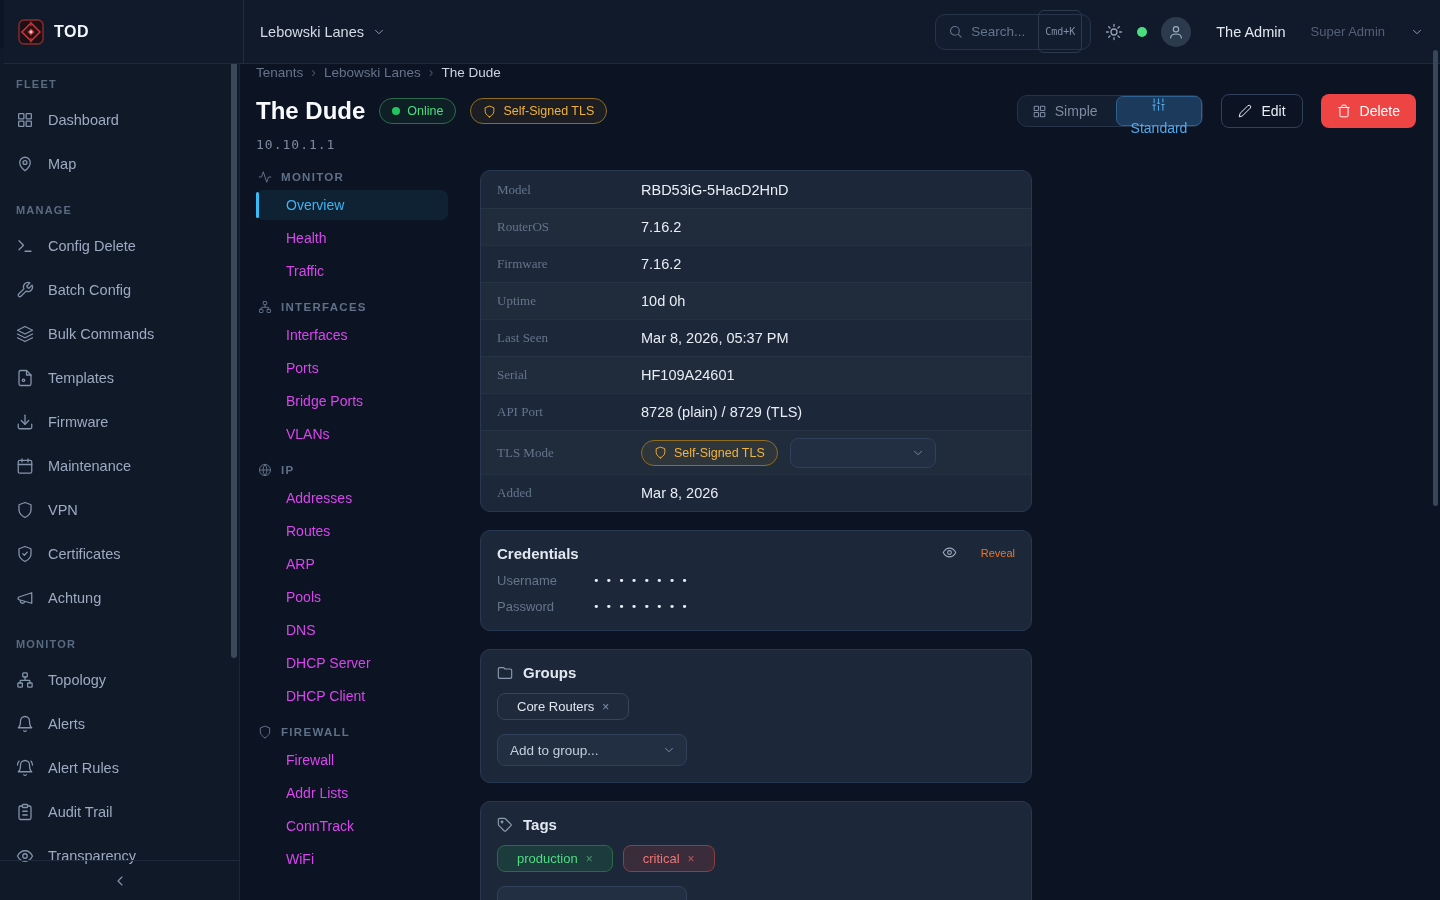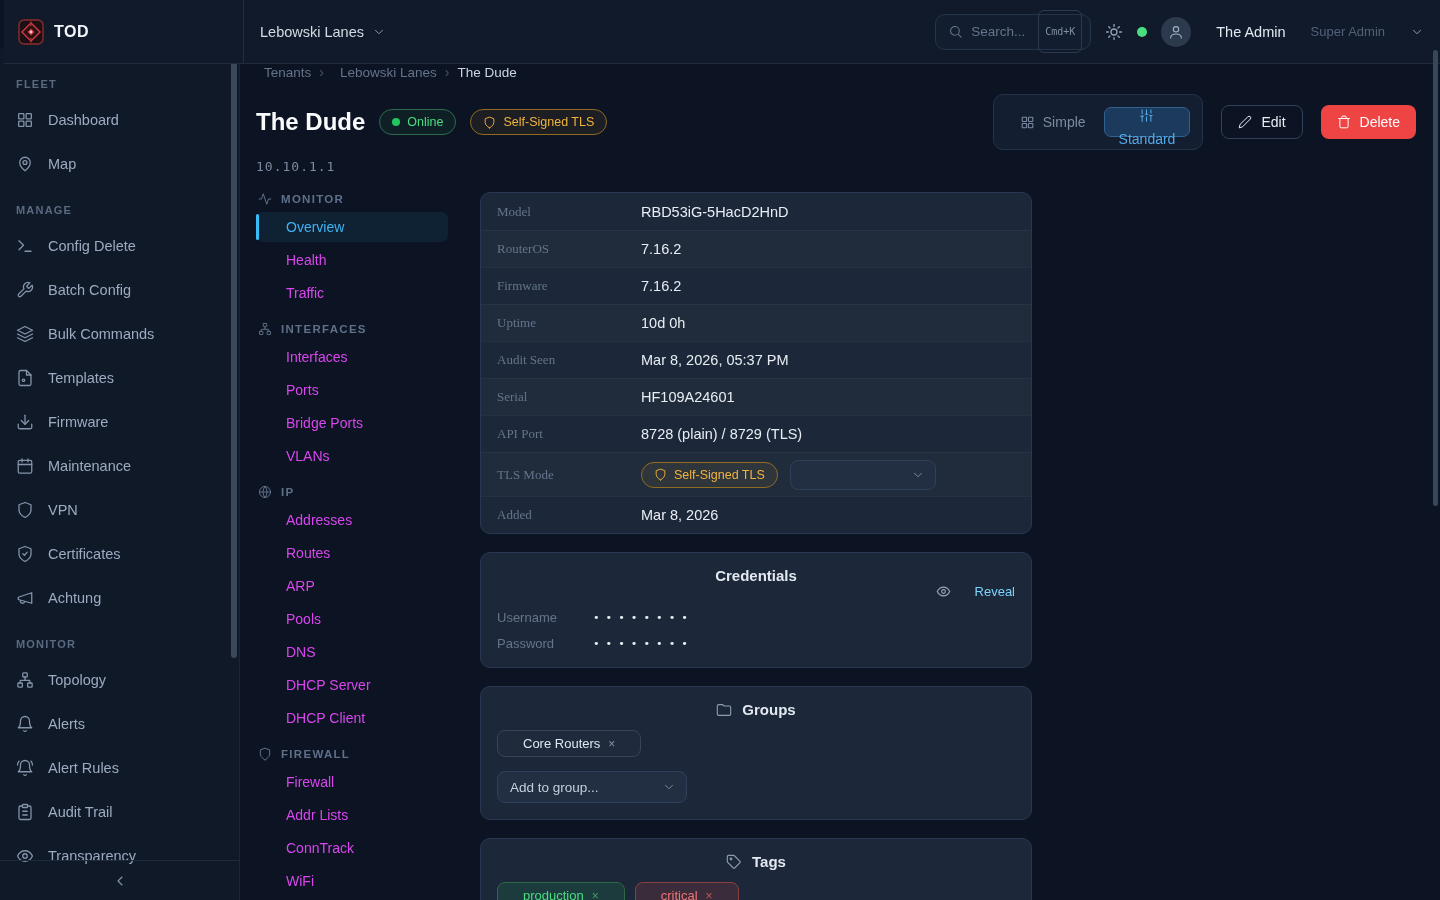--- a/index.html
+++ b/index.html
@@ -46,36 +46,36 @@
   .side-foot { position:absolute; bottom:0; left:0; width:100%; border-top:1px solid #1e2a3b;
                height:40px; display:flex; align-items:center; justify-content:center; color:#8494ab; cursor:pointer; }
   .side-scroll { position:absolute; right:2px; top:2px; width:6px; height:608px;
                  background:#3a4859; border-radius:3px; }
 
   
   .main { position:absolute; left:240px; top:48px; width:1200px; height:852px;
           padding:16px 24px 0 16px; }
   .crumbs { display:flex; align-items:center; gap:8px; font-size:13.5px; color:#64748b; }
   .crumbs .sep { color:#475569; font-size:14px; }
-  .crumb-link { cursor:pointer;margin-left:8px; }
+  .crumb-link { cursor:pointer; }
   .crumb-current { color:#cbd5e1; }
 
   .title-row { display:flex; align-items:center; margin-top:14px; }
   .page-title { font-size:24px; font-weight:700; color:#f8fafc; }
   .badge { display:inline-flex; align-items:center; gap:7px; border-radius:999px;
            font-size:12.5px; padding:5px 12px; margin-left:14px; }
   .badge-online { color:#4ade80; border:1px solid #2d6b4c; background:rgba(34,197,94,.08); }
   .badge-online .dot { width:8px; height:8px; border-radius:50%; background:#22c55e; }
   .badge-amber { color:#f2b33d; border:1.5px solid #8f6c20; background:rgba(242,179,61,.07); }
   .badge-amber svg { width:13px; height:13px; }
   .ip { margin-top:9px; font-size:13px; color:#7c8aa0; letter-spacing:1px; }
 
   .head-actions { margin-left:auto; display:flex; align-items:center; gap:18px; }
   .seg-group { display:flex; align-items:center; gap:4px; background:#141e31; border:1px solid #253349;
-               border-radius:10px; padding:12px; }
+               border-radius:10px; padding:0; }
   .seg { display:flex; align-items:center; gap:8px; height:30px; padding:0 14px; border-radius:7px;
          font-size:14px; color:#7c8ba1; cursor:pointer; }
   .seg svg { width:15px; height:15px; }
   .seg.active { background:#1c3a5c; border:1px solid #2f6191; color:#54a9e8;flex-direction:column; }
   .btn { display:flex; align-items:center; gap:9px; height:34px; padding:0 16px; border-radius:8px;
          font-size:14px; cursor:pointer; }
   .btn svg { width:14px; height:14px; }
   .btn-edit { border:1px solid #32415a; color:#e8edf4; background:transparent; }
   .btn-delete { background:#ee4444; color:#ffffff; }
 
@@ -103,31 +103,31 @@
   .dvalue { font-size:14.5px; color:#e8edf3; }
   .tls-row { min-height:44px; }
   .tls-row .badge-amber { margin-left:0; font-size:12.5px; }
   .select { display:flex; align-items:center; justify-content:space-between; background:#222e42;
             border:1px solid #30405a; border-radius:8px; color:#c4cfdc; font-size:13.5px;
             padding:0 10px 0 12px; cursor:pointer; }
   .select svg { width:14px; height:14px; color:#7c8ba1; }
   .tls-select { width:146px; height:30px; margin-left:12px; }
 
   .card-pad { padding:14px 16px 16px; }
-  .card-head { display:flex; align-items:center;flex-direction:column; }
+  .card-head { display:flex; align-items:flex-start; }
   .card-title { font-size:15px; font-weight:600; color:#e2e8f0; display:flex; align-items:center; gap:10px; }
   .card-title svg { width:16px; height:16px; color:#8b9bb0; }
-  .reveal { margin-left:auto; display:flex; align-items:center; gap:24px; color:#7dd3fc; font-size:13px; cursor:pointer; }
+  .reveal { margin-left:auto; display:flex; align-items:center; gap:24px; color:#f97316; font-size:11px; cursor:pointer; }
   .reveal svg { width:15px; height:15px; color:#9aa9bf; }
   .cred-row { display:flex; align-items:center; margin-top:11px; }
   .cred-label { width:96px; font-size:13px; color:#64748b; }
   .cred-dots { font-family:"DejaVu Sans Mono",monospace; font-size:11px; letter-spacing:6px; color:#e8edf3; }
 
   .chip-row { display:flex; gap:10px; margin-top:12px; }
-  .chip { display:inline-flex; align-items:center; gap:8px; border-radius:8px; padding:5px 25px;
+  .chip { display:inline-flex; align-items:center; gap:8px; border-radius:8px; padding:5px 19px;
           font-size:13px; background:#1f2b3d; border:1px solid #36445c; color:#dfe6ee; }
   .chip .x { color:#8294ab; font-size:12px; cursor:pointer; }
   .chip-green { background:rgba(34,197,94,.12); border-color:#2c6a46; color:#4ade80; }
   .chip-green .x { color:#3f9e6a; }
   .chip-red { background:rgba(239,68,68,.14); border-color:#8a4040; color:#f07575; }
   .chip-red .x { color:#c05858; }
   .add-select { width:190px; height:32px; margin-top:14px; }
 
   .page-scroll { position:absolute; right:2px; top:50px; width:5px; height:456px;
                  background:#37475a; border-radius:3px; z-index:9; }
@@ -468,21 +468,21 @@
         </div>
         <div class="detail-row">
           <div class="dlabel">Firmware</div>
           <div class="dvalue">7.16.2</div>
         </div>
         <div class="detail-row">
           <div class="dlabel">Uptime</div>
           <div class="dvalue">10d 0h</div>
         </div>
         <div class="detail-row">
-          <div class="dlabel">Audit Seen</div>
+          <div class="dlabel">Last Seen</div>
           <div class="dvalue">Mar 8, 2026, 05:37 PM</div>
         </div>
         <div class="detail-row">
           <div class="dlabel">Serial</div>
           <div class="dvalue">HF109A24601</div>
         </div>
         <div class="detail-row">
           <div class="dlabel">API Port</div>
           <div class="dvalue">8728 (plain) / 8729 (TLS)</div>
         </div>

